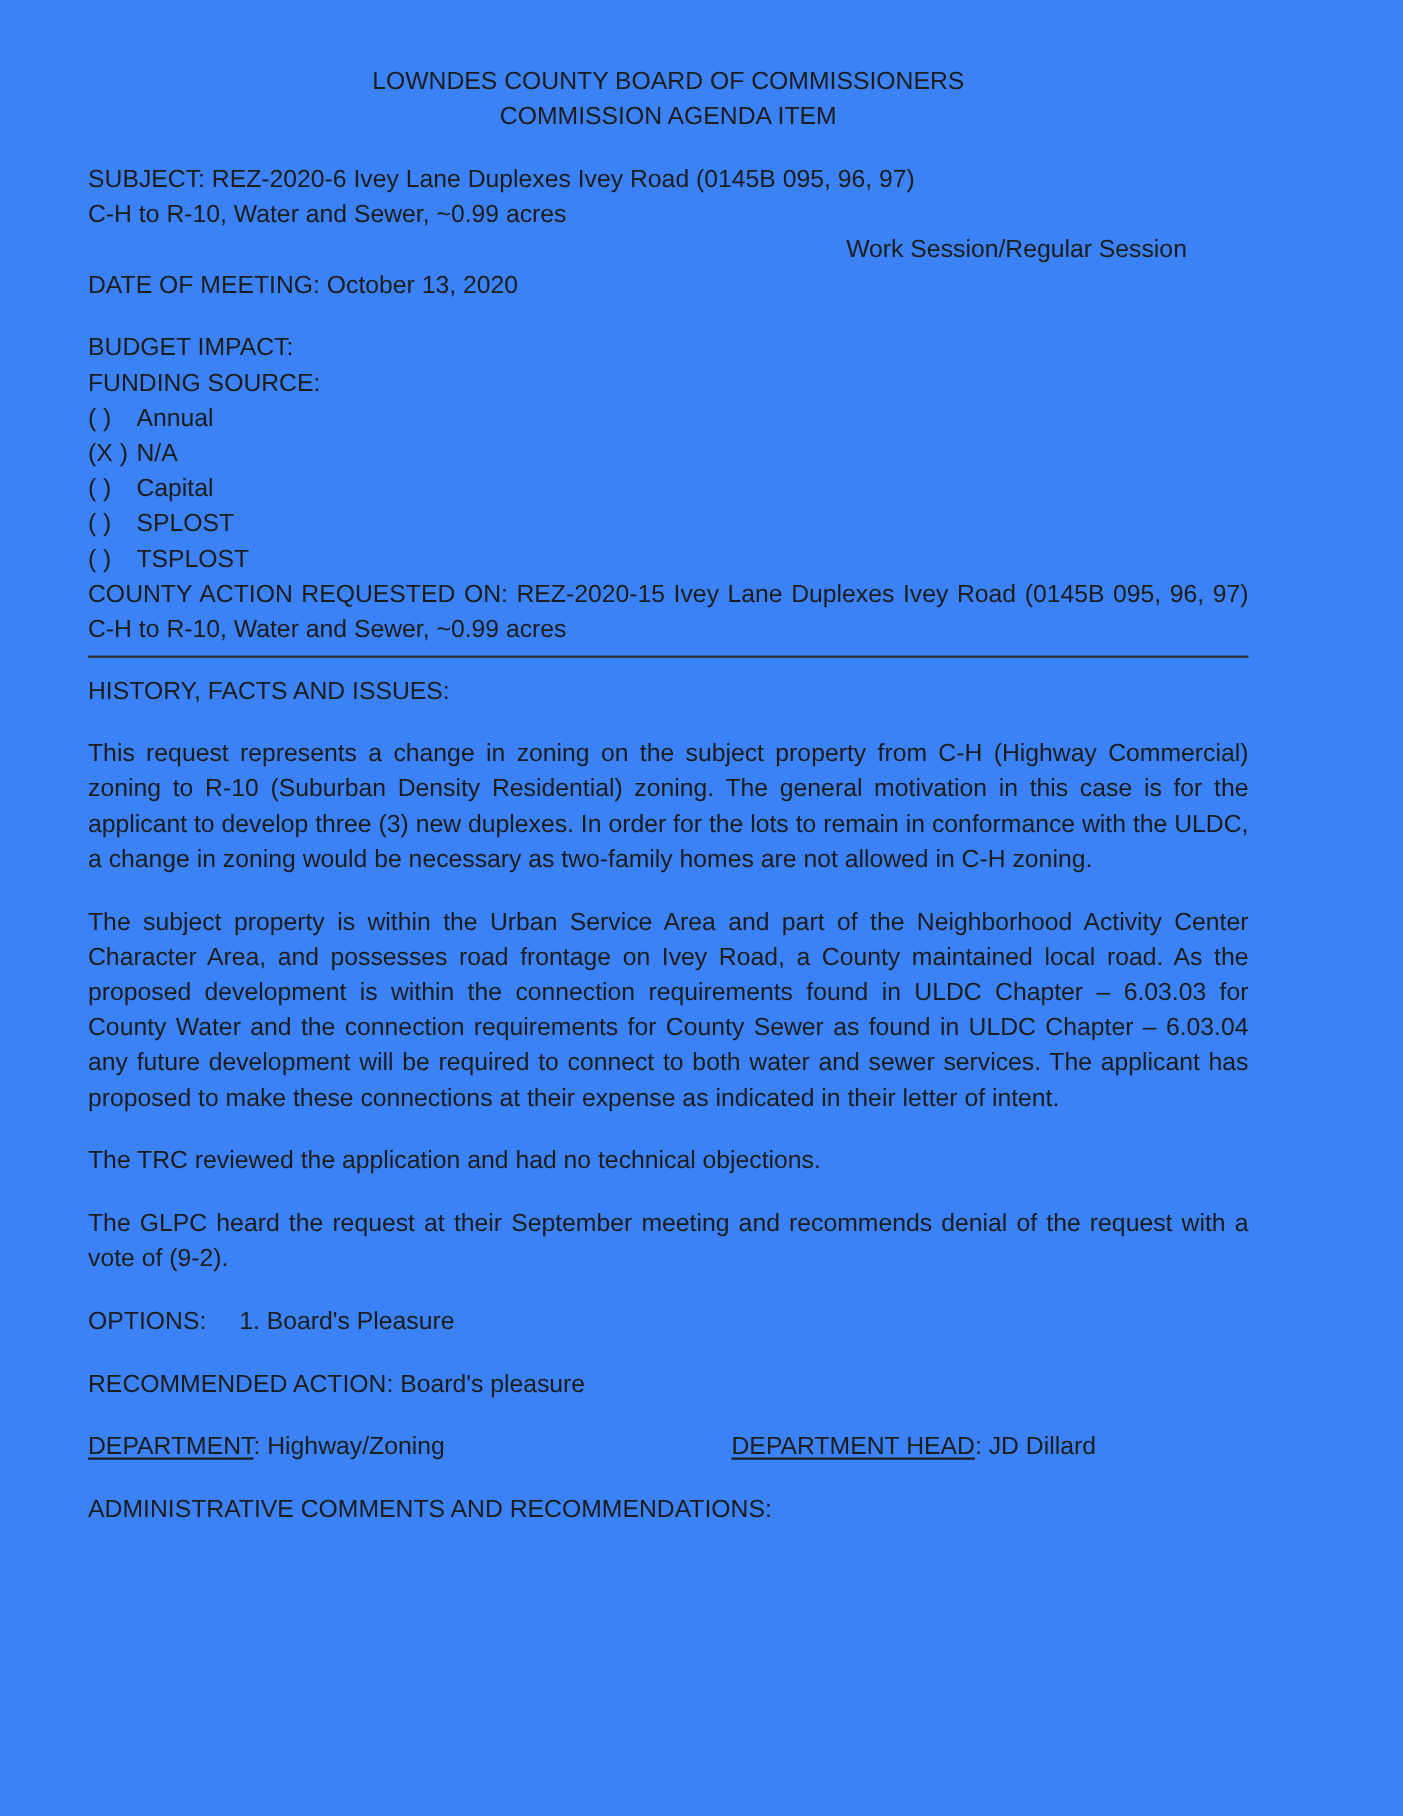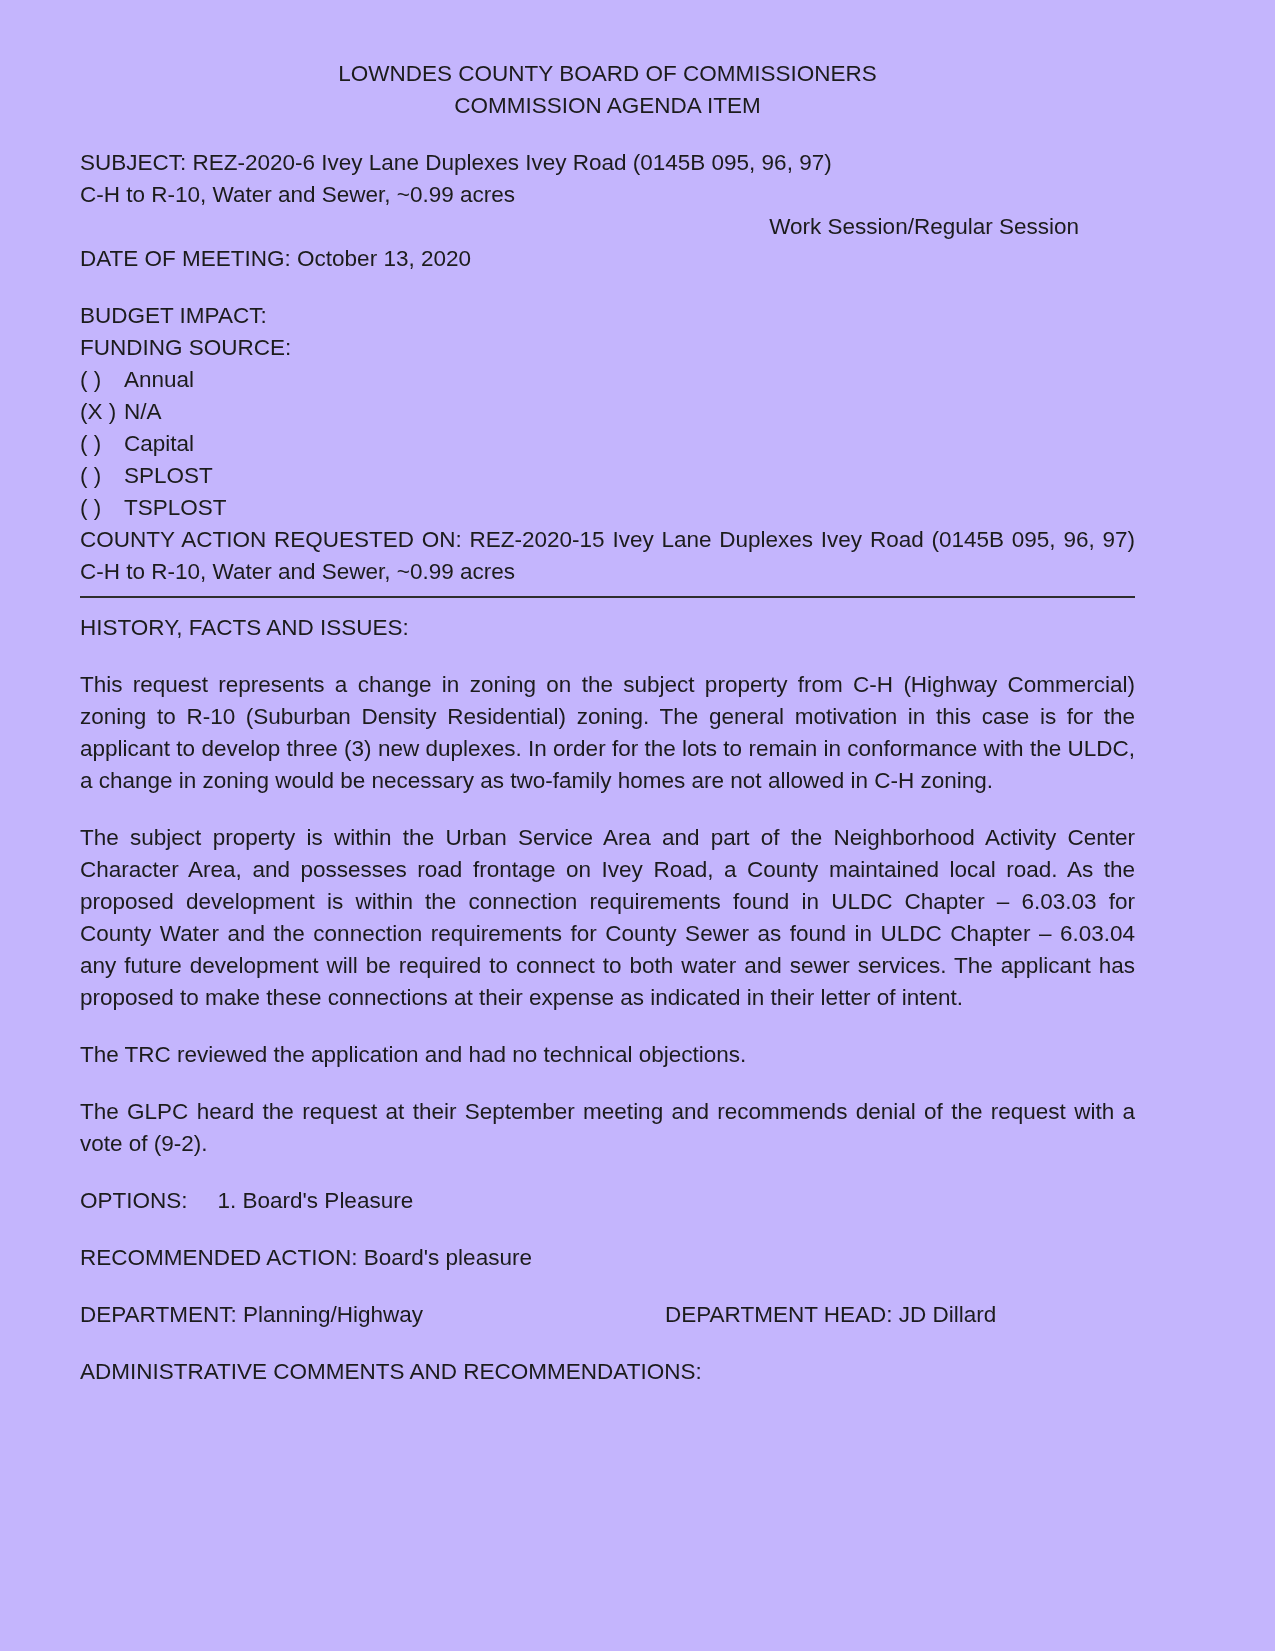--- a/index.html
+++ b/index.html
@@ -4,21 +4,21 @@
 <style>
   * { box-sizing: border-box; }
   html, body {
     margin: 0;
     padding: 0;
     background: #ffffff;
   }
   .page {
     width: 1275px;
     height: 1651px;
-    background: #c4b5fd;
+    background: #3b82f6;
     color: #1c1c1c;
     font-family: "Liberation Sans", sans-serif;
     font-size: 22.5px;
     line-height: 32px;
     padding: 58px 140px 40px 80px;
     overflow: hidden;
   }
   .title { text-align: center; }
   .block { margin-top: 25px; }
   .block-lg { }
@@ -26,21 +26,21 @@
   .funding-option { white-space: nowrap; }
   .mark { display: inline-block; min-width: 44px; }
   .para { text-align: justify; }
   .county-action { text-align: justify; padding-bottom: 6px; }
   .rule {
     height: 0;
     border-bottom: 2px solid #2e2e2e;
     margin-top: 2px;
   }
   .history-heading { margin-top: 14px; }
-  .u { text-underline-offset: 3px; }
+  .u { text-decoration: underline; text-underline-offset: 3px; }
   .dept-row { display: flex; }
   .dept-left { flex: 0 0 585px; width: 585px; }
   .dept-right { flex: 1; }
   .opt-value { margin-left: 30px; text-align: right; }
 </style>
 </head>
 <body>
 
 <div class="page">
 
@@ -93,21 +93,21 @@
   <div class="para block">The GLPC heard the request at their September meeting and recommends denial of the request with a vote of (9-2).</div>
 
   <div class="block">
     <span>OPTIONS:</span><span class="opt-value">1. Board's Pleasure</span>
   </div>
 
   <div class="block">RECOMMENDED ACTION: Board's pleasure</div>
 
   <div class="block dept-row">
     <div class="dept-left">
-      <span class="u">DEPARTMENT</span><span>: Planning/Highway</span>
+      <span class="u">DEPARTMENT</span><span>: Highway/Zoning</span>
     </div>
     <div class="dept-right">
       <span class="u">DEPARTMENT HEAD</span><span>: JD Dillard</span>
     </div>
   </div>
 
   <div class="block">ADMINISTRATIVE COMMENTS AND RECOMMENDATIONS:</div>
 
 </div>
 

